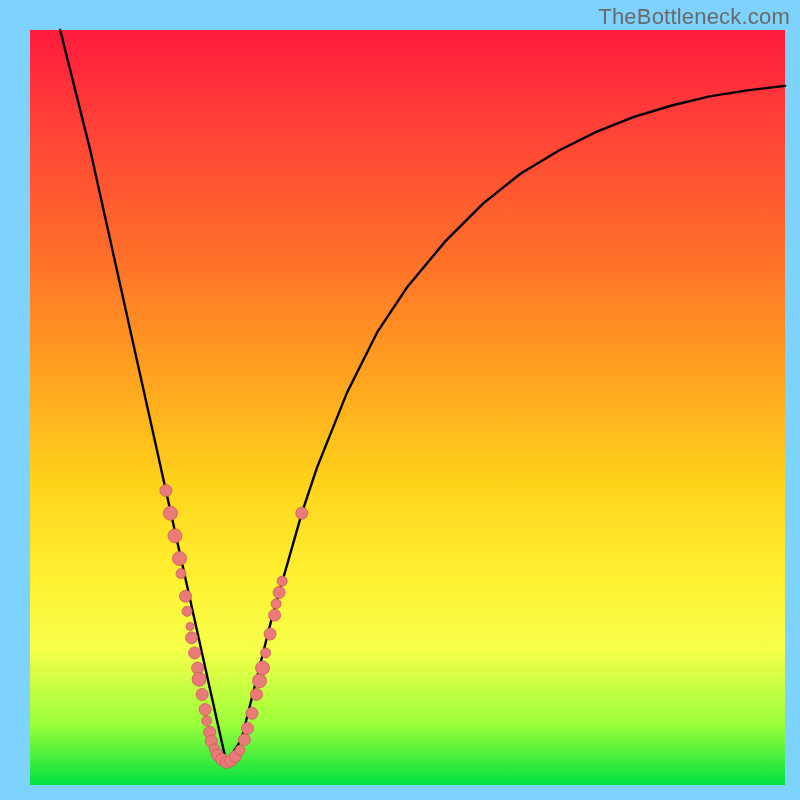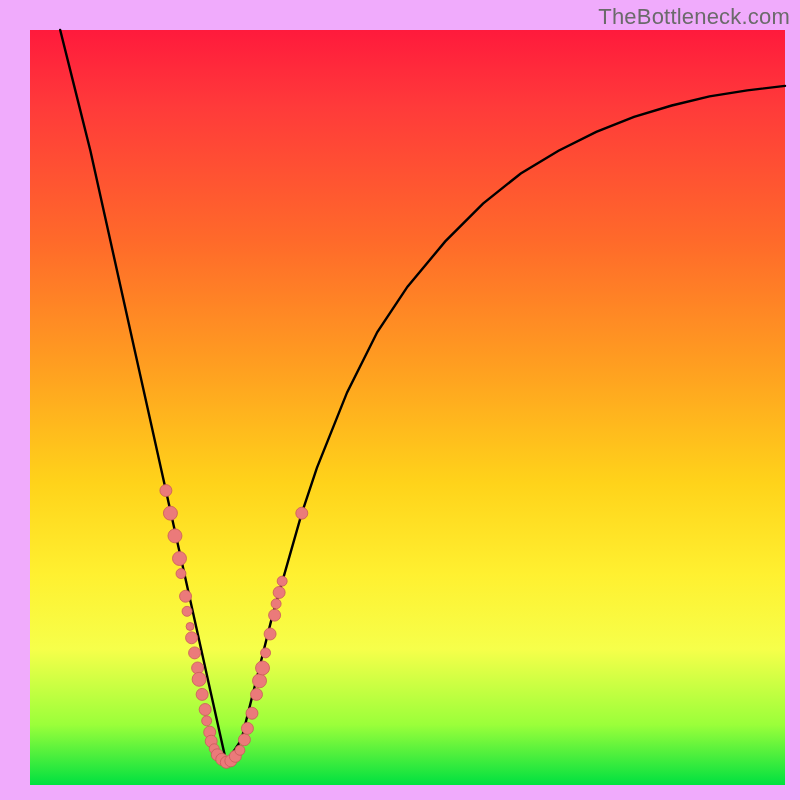--- a/index.html
+++ b/index.html
@@ -10,21 +10,21 @@
     background: #000;
     overflow: hidden;
     font-family: Arial, Helvetica, sans-serif;
   }
   .frame {
     position: absolute;
     left: 0;
     top: 0;
     width: 800px;
     height: 800px;
-    background: #f0abfc;
+    background: #7dd3fc;
   }
   .plot-area {
     position: absolute;
     left: 30px;
     top: 30px;
     width: 755px;
     height: 755px;
     
     background: linear-gradient(
       to bottom,

